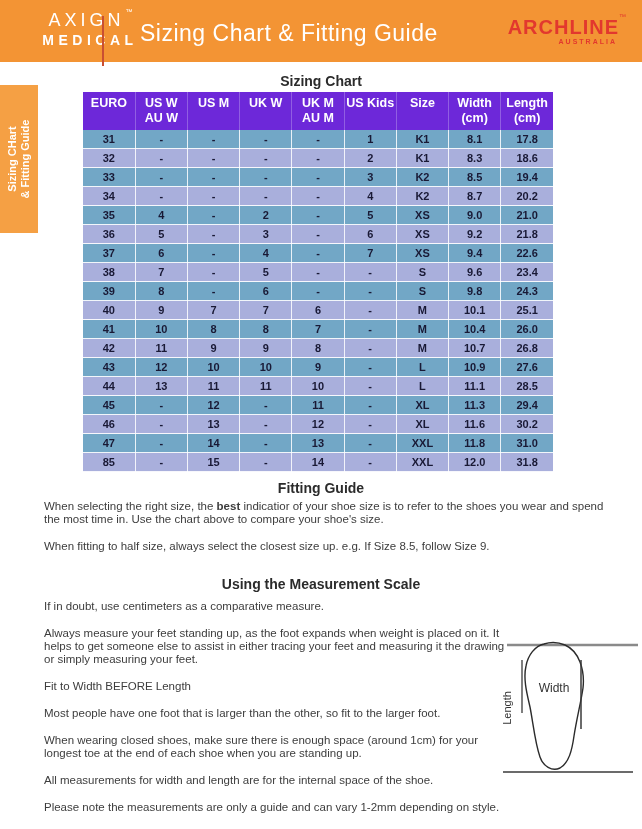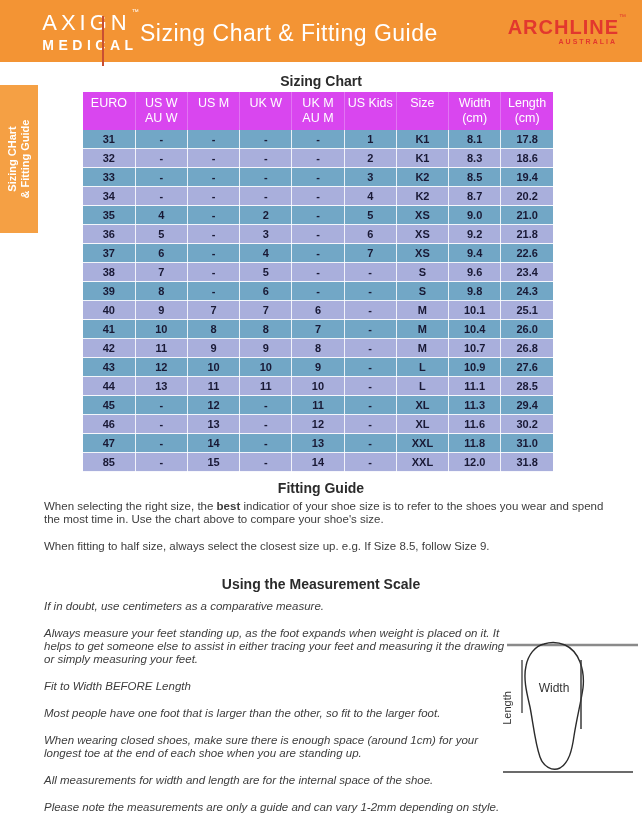--- a/index.html
+++ b/index.html
@@ -5,21 +5,21 @@
   html,body { margin:0; padding:0; background:#e9e9e9; }
   .page {
     position:relative; width:642px; height:829px; margin:0 auto;
     background:#ffffff; overflow:hidden;
     font-family:"Liberation Sans", sans-serif;
   }
 
   
   .band { position:absolute; left:0; top:0; width:642px; height:62px; background:#F39434; }
   .axign { position:absolute; left:28px; top:10px; width:124px; text-align:center; color:#fff; }
-  .axign-name { font-size:22px; letter-spacing:4px; font-weight:400; position:relative; display:inline-block; }
+  .axign-name { font-size:18px; letter-spacing:4px; font-weight:400; position:relative; display:inline-block; }
   .axign-tm { font-size:7px; vertical-align:top; position:relative; top:-2px; left:1px; }
   .axign-sub { font-size:14px; letter-spacing:4.5px; font-weight:bold; margin-top:1px; }
   .axign-line { position:absolute; left:74px; top:6px; width:2px; height:50px; background:#C94F32; }
   .band-title { position:absolute; left:140px; top:20px; width:400px; text-align:left;
     color:#fff; font-size:23px; font-weight:normal; letter-spacing:0.5px; }
   .archline { position:absolute; right:16px; top:16px; text-align:right; color:#E2382E; }
   .archline-name { font-size:20px; font-weight:bold; letter-spacing:1px; }
   .archline-tm { font-size:7px; vertical-align:top; position:relative; top:-3px; }
   .archline-sub { font-size:7px; letter-spacing:2px; font-weight:bold; margin-top:-1px; padding-right:9px; }
 
@@ -33,40 +33,40 @@
   .section-heading { position:absolute; left:0; width:642px; text-align:center;
     font-size:14px; font-weight:bold; color:#2b2b2b; }
   #sizing-heading { top:73px; }
   #fitting-heading { top:480px; }
   #measurement-heading { top:576px; }
 
   
   .sizing-table { position:absolute; left:83px; top:92px; width:470px;
     border-collapse:collapse; table-layout:fixed; }
   .sizing-table th {
-    background:#d946ef; color:#fff; font-size:12.5px; font-weight:normal;
+    background:#6d28d9; color:#fff; font-size:12.5px; font-weight:bold;
     vertical-align:top; padding:4px 0 2px; line-height:15px; height:32px;
     border-right:1px solid rgba(255,255,255,0.25); text-align:center;
   }
   .sizing-table th:last-child { border-right:none; }
   .sizing-table td {
     text-align:center; font-size:11px; font-weight:bold; color:#191935;
     height:18px; padding:0;
     border-right:1px solid rgba(255,255,255,0.85);
     border-bottom:1px solid rgba(255,255,255,0.9);
   }
   .sizing-table td:last-child { border-right:none; }
   .sizing-table tr.odd td  { background:#72A7C6; }
   .sizing-table tr.even td { background:#A9AFDC; }
 
   
   .body-text { position:absolute; font-size:11.5px; color:#3d3d3d; line-height:13px;margin-left:8px; }
   .body-text p { margin:0 0 14px 0; }
   #fitting-text { left:36px; top:500px; width:578px; }
-  #measurement-text { left:36px; top:600px; width:462px;font-style:italic; }
+  #measurement-text { left:36px; top:600px; width:462px; }
 
   
   .foot-diagram { position:absolute; left:497px; top:638px; width:145px; height:150px; }
 </style>
 </head>
 <body>
 
 <div class="page">
 
   <div class="band">

